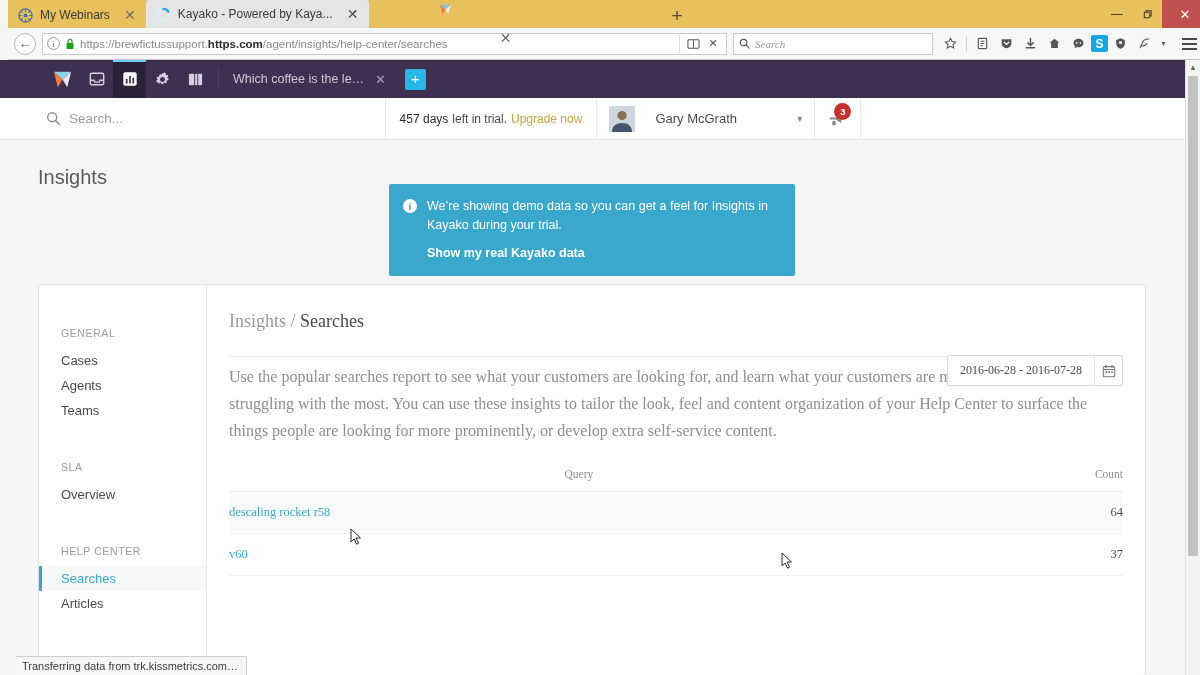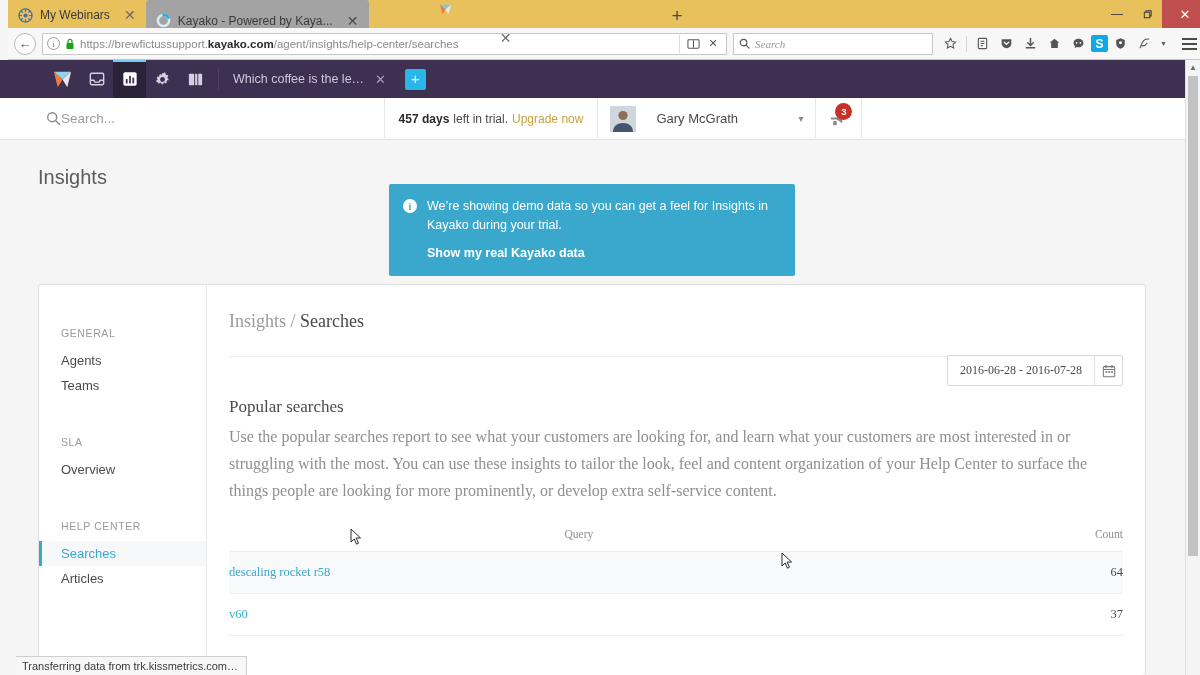--- a/index.html
+++ b/index.html
@@ -17,21 +17,21 @@
     height:28px; background:#e8c15c; display:flex; align-items:flex-end;
     position:relative;
   }
   .tab {
     height:26px; display:flex; align-items:center; gap:7px;
     padding:0 9px 0 10px; font-size:12px; color:#3b3b3b;
     border-top-left-radius:3px; border-top-right-radius:3px;
     position:relative; white-space:nowrap;
   }
   .tab.inactive { background:transparent; }
-  .tab.active { background:#a3a3a3; height:28px;align-items:flex-end; }
+  .tab.active { background:#e5e5e5; height:28px; }
   .tab .favicon { width:15px; height:15px; flex:none; display:block; }
   .tab .tabtitle { max-width:160px; overflow:hidden; text-overflow:ellipsis; }
   .tab .tabclose {
     color:#6b6b6b; font-size:14px; line-height:1; margin-left:6px;
     width:14px; text-align:center; font-family:"Liberation Sans",sans-serif;
   }
   .tab.active .tabclose { color:#4a4a4a; }
   .newtab {
     font-size:19px; color:#4a4a4a; padding:0 9px; line-height:1;
     margin-bottom:3px; font-family:"Liberation Sans",sans-serif;
@@ -106,27 +106,27 @@
     width:21px;height:21px;background:#29b6e8;color:#fff;display:flex;align-items:center;
     justify-content:center; font-size:15px; border-radius:2px; margin-left:7px; line-height:0;
   }
   .kdivider { width:1px;height:22px;background:#4e4060; margin-left:6px; }
 
   
   .kayako-header {
     height:42px; background:#fff; border-bottom:1px solid #e3e3e3;
     display:flex; align-items:center; position:relative;
   }
-  .k-search { display:flex; align-items:center; gap:0; padding-left:46px; flex:1; }
+  .k-search { display:flex; align-items:center; gap:8px; padding-left:46px; flex:1; }
   .k-search .sptext { font-size:13.5px; color:#9b9b9b; }
   .trial {
     font-size:12px; color:#4a4a4a; padding:0 14px; white-space:nowrap;
     display:flex; align-items:center; gap:4px; border-left:1px solid #e8e8e8; height:42px;
   }
-  .trial b { font-weight:bold; color:#2b2b2b;text-align:center; }
+  .trial b { font-weight:normal; color:#2b2b2b;text-align:center; }
   .trial a { color:#c8a13a; text-decoration:none; }
   .k-user {
     display:flex; align-items:center; gap:12px; padding:0 12px; height:42px;
     border-left:1px solid #e8e8e8; width:218px;
   }
   .avatar {
     width:26px;height:26px;border-radius:2px;flex:none;overflow:hidden;
     background:linear-gradient(#b9c4cf,#8e9aa6);
   }
   .k-user .uname { font-size:13px; color:#4a4a4a; flex:1;margin-left:8px; }
@@ -290,21 +290,21 @@
     <div class="navback">←</div>
 
     <div class="urlbar">
       <span class="ico-i">i</span>
       <span class="lock">
         <svg viewBox="0 0 10 12" width="10" height="12">
           <path d="M3 5V3.4a2 2 0 0 1 4 0V5" fill="none" stroke="#19a319" stroke-width="1.2"></path>
           <rect x="1.5" y="5" width="7" height="6" rx="1" fill="#19a319"></rect>
         </svg>
       </span>
-      <span class="urltext"><span class="scheme">https://</span><span class="scheme">brewfictussupport.</span><b>kayako.com</b><span class="scheme">/agent/insights/help-center/searches</span></span>
+      <span class="urltext"><span class="scheme">https://</span><span class="scheme">brewfictussupport.</span><b>https.com</b><span class="scheme">/agent/insights/help-center/searches</span></span>
       <span class="urlbtns">
         <span class="urlbtn">
           <svg viewBox="0 0 14 12" width="13" height="12">
             <rect x="1" y="1.5" width="12" height="9" rx="1" fill="none" stroke="#555" stroke-width="1.1"></rect>
             <path d="M7 2v8" stroke="#555" stroke-width="1.1"></path>
           </svg>
         </span>
         <span class="urlbtn">✕</span>
       </span>
     </div>
@@ -465,20 +465,21 @@
     <div>Kayako during your trial.</div>
     <a href="#" class="link">Show my real Kayako data</a>
   </div>
 
   <h1 class="page-title">Insights</h1>
 
   <div class="card">
 
     <div class="card-side">
       <div class="side-head">GENERAL</div>
+      <div class="side-item">Cases</div>
       <div class="side-item">Agents</div>
       <div class="side-item">Teams</div>
 
       <div class="side-gap"></div>
 
       <div class="side-head">SLA</div>
       <div class="side-item">Overview</div>
 
       <div class="side-gap"></div>
 
@@ -501,21 +502,20 @@
             <rect x="1.5" y="3" width="13" height="11.5" rx="1.2" fill="none" stroke="#777" stroke-width="1.2"></rect>
             <path d="M1.5 6.3h13" stroke="#777" stroke-width="1.2"></path>
             <path d="M4.6 1.5v2.6M11.4 1.5v2.6" stroke="#777" stroke-width="1.4" stroke-linecap="round"></path>
             <rect x="4" y="8.2" width="2" height="2" fill="#777"></rect>
             <rect x="7.2" y="8.2" width="2" height="2" fill="#777"></rect>
             <rect x="10.4" y="8.2" width="2" height="2" fill="#777"></rect>
           </svg>
         </span>
       </div>
 
-      <h2 class="sect-title">Popular searches</h2>
       <p class="sect-desc">Use the popular searches report to see what your customers are looking for, and learn what your customers are most interested in or struggling with the most. You can use these insights to tailor the look, feel and content organization of your Help Center to surface the things people are looking for more prominently, or develop extra self-service content.</p>
 
       <table class="reporttable">
         <thead>
           <tr>
             <th>Query</th>
             <th class="num">Count</th>
           </tr>
         </thead>
         <tbody>

